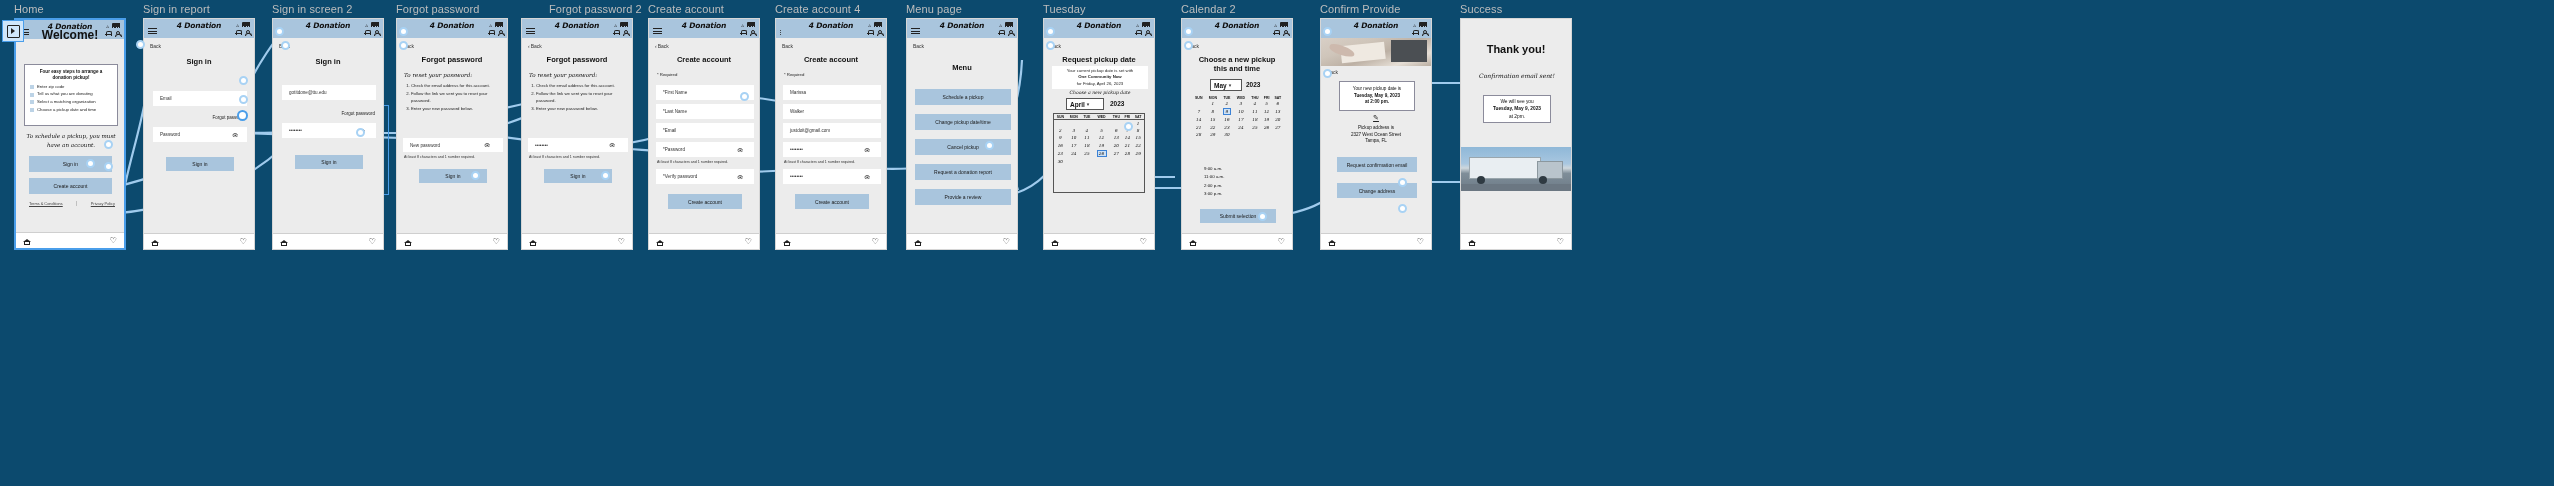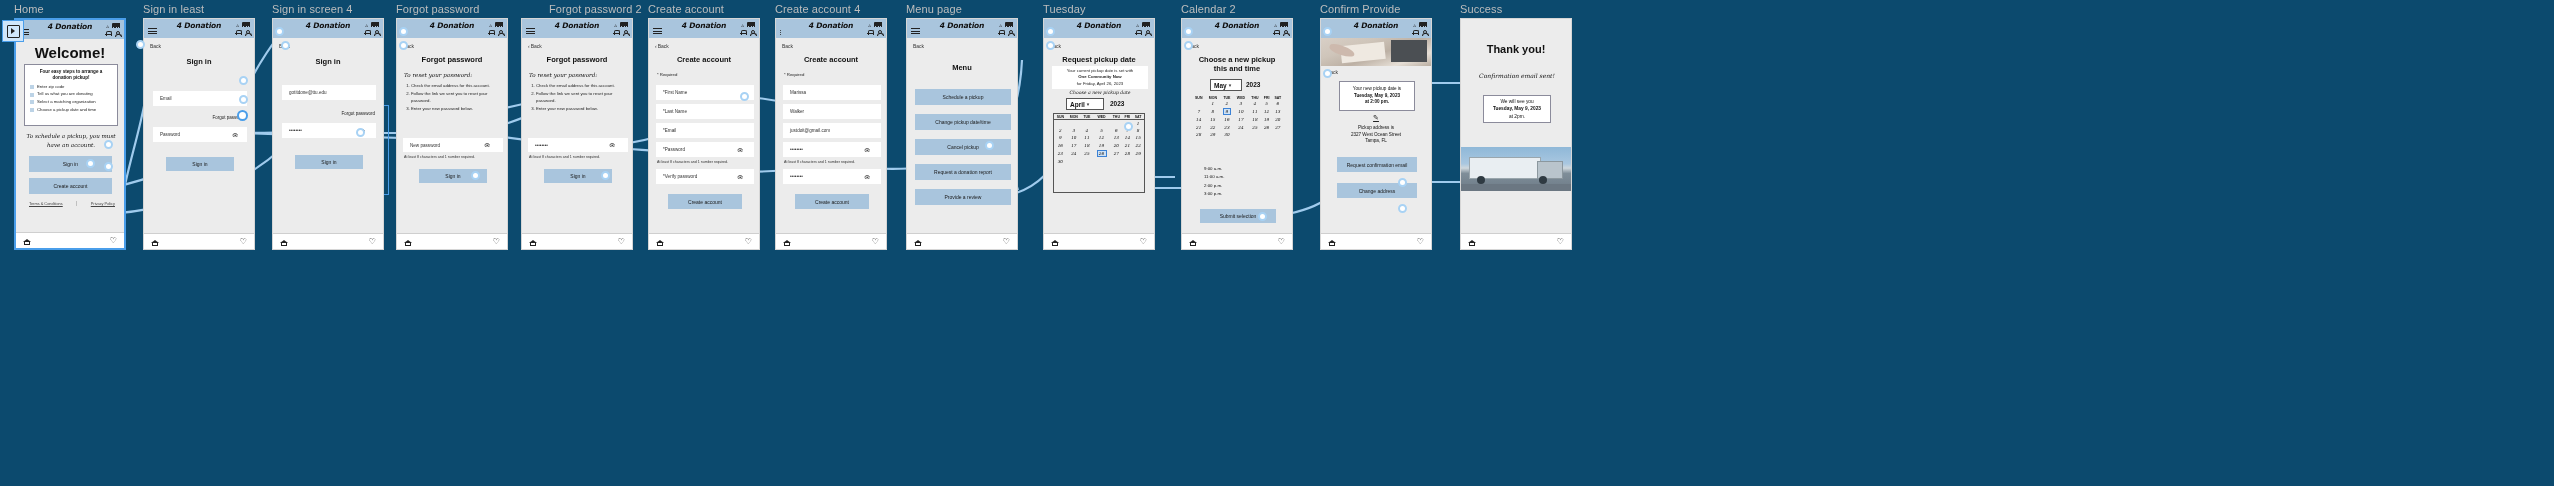--- a/index.html
+++ b/index.html
@@ -132,21 +132,21 @@
       <div class="hamb">
           <span></span>
           <span></span>
           <span></span>
         </div>
       <div class="topicons">
         <div class="bell"></div>
         <div class="person"></div>
       </div>
     </div>
-    <div class="scr-title" style="top:24px;font-size:15px;">Welcome!</div>
+    <div class="scr-title" style="top:8px;font-size:12px;">Welcome!</div>
     <div class="card" style="left:8px;top:44px;width:94px;height:62px;padding:4px 5px;">
       <div style="font-size:4.6px;font-weight:bold;text-align:center;color:#111;line-height:1.3;">Four easy steps to arrange a donation pickup!</div>
       <div style="margin-top:4px;">
         <div class="checkrow">
             <span class="chk"></span>
             <span class="lbl">Enter zip code</span>
           </div>
         <div class="checkrow">
             <span class="chk"></span>
             <span class="lbl">Tell us what you are donating</span>
@@ -170,21 +170,21 @@
       <span class="tiny underline">Privacy Policy</span>
     </div>
     <div class="navbar">
       <span class="home-ic"></span>
       <span class="heart">♡</span>
     </div>
   </div>
   <div class="hotdot" style="left:104px;top:140px;"></div>
   <div class="hotdot" style="left:104px;top:162px;"></div>
 
-  <div class="frame-title" style="left:143px;">Sign in least</div>
+  <div class="frame-title" style="left:143px;">Sign in report</div>
   <div class="frame" style="left:143px;">
     <div class="statusbar">
       <div class="brand">4 Donation</div>
       <div class="sig">
           <i></i>
           <i></i>
           <i></i>
           <i></i>
         </div>
       <div class="wifi">▵</div>
@@ -211,21 +211,21 @@
       <span class="home-ic"></span>
       <span class="heart">♡</span>
     </div>
   </div>
   <div class="hotdot" style="left:136px;top:40px;"></div>
   <div class="hotdot" style="left:239px;top:76px;"></div>
   <div class="hotdot" style="left:239px;top:95px;"></div>
   <div class="hotdot big" style="left:237px;top:110px;"></div>
   <div class="hotdot" style="left:86px;top:159px;"></div>
 
-  <div class="frame-title" style="left:272px;">Sign in screen 4</div>
+  <div class="frame-title" style="left:272px;">Sign in screen 2</div>
   <div class="frame" style="left:272px;">
     <div class="statusbar">
       <div class="brand">4 Donation</div>
       <div class="sig">
           <i></i>
           <i></i>
           <i></i>
           <i></i>
         </div>
       <div class="wifi">▵</div>

